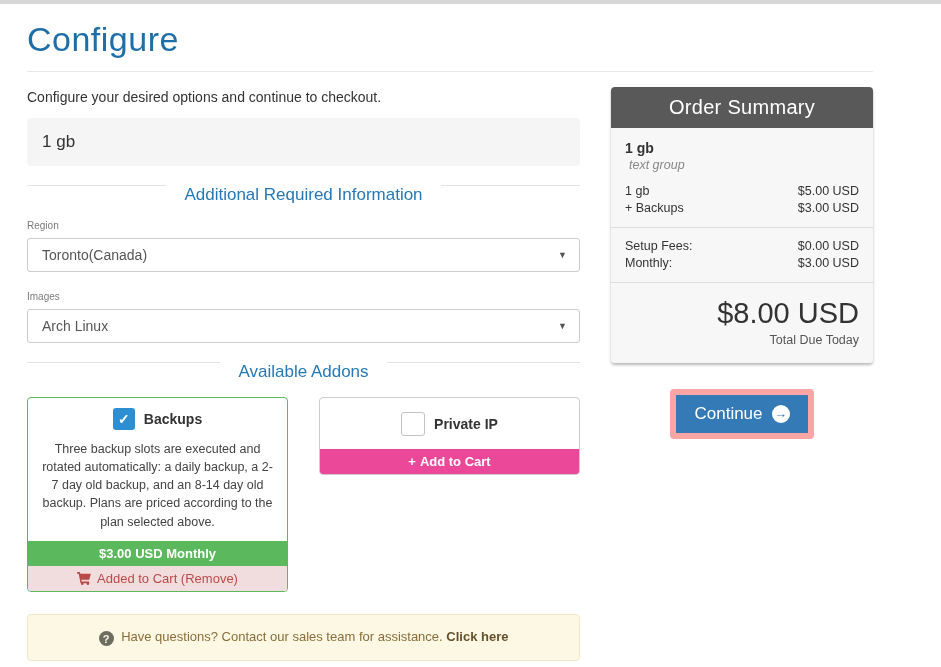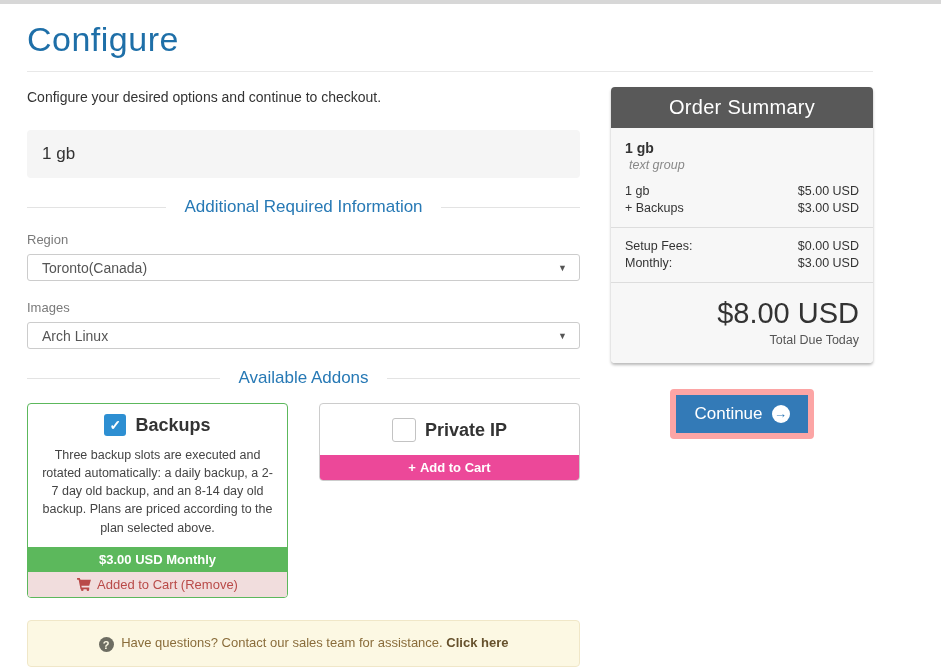--- a/index.html
+++ b/index.html
@@ -10,42 +10,42 @@
 
   .wrap { padding: 12px 0 0 27px; width: 873px; }
 
   h1.page-title { font-size: 34px; font-weight: 400; color: #1e6fa8; letter-spacing: 0.5px; margin: 4px 0 12px; }
   hr.title-rule { border: none; border-top: 1px solid #e8e8e8; margin: 0 0 15px; }
 
   .columns { display: flex; gap: 31px; }
   .col-left { width: 553px; flex: 0 0 553px; }
   .col-right { width: 262px; flex: 0 0 262px; }
 
-  .subtitle { font-size: 14px; color: #333; margin: 2px 0 25px; }
+  .subtitle { font-size: 14px; color: #333; margin: 2px 0 13px; }
 
   .product-box { background: #f5f5f5; border-radius: 4px; padding: 14px 15px; font-size: 17px; color: #333; }
 
-  .section-heading { display: flex; align-items: center; gap: 18px; color: #2779b5; font-size: 17px; margin: 19px 0 15px; }
+  .section-heading { display: flex; align-items: flex-start; gap: 18px; color: #2779b5; font-size: 17px; margin: 19px 0 15px; }
   .section-heading::before, .section-heading::after { content: ""; flex: 1; border-top: 1px solid #e3e3e3; }
 
-  .field-label { font-size: 13px; color: #7a7a7a; margin-bottom: 7px; }
-  .select { height: 27px; border: 1px solid #ccc; border-radius: 3px; display: flex; align-items: center; justify-content: space-between; padding: 0 12px 0 14px; font-size: 14px; color: #555; margin-bottom: 19px; background: #fff; cursor: pointer; }
+  .field-label { font-size: 10px; color: #7a7a7a; margin-bottom: 7px; }
+  .select { height: 34px; border: 1px solid #ccc; border-radius: 3px; display: flex; align-items: center; justify-content: space-between; padding: 0 12px 0 14px; font-size: 14px; color: #555; margin-bottom: 19px; background: #fff; cursor: pointer; }
   .select .caret { font-size: 9px; color: #555; }
 
   .addon-row { display: flex; gap: 31px; align-items: flex-start; }
   .addon-card { flex: 1; border-radius: 4px; overflow: hidden; text-align: center; background: #fff; }
   .addon-card.selected { border: 1px solid #5cb85c; }
   .addon-card.unselected { border: 1px solid #ccc; }
 
   .addon-head { display: flex; align-items: center; justify-content: center; gap: 9px; padding: 10px 8px 8px; }
   .addon-card.unselected .addon-head { padding: 14px 8px 13px; }
   .checkbox { width: 22px; height: 22px; border-radius: 3px; display: flex; align-items: center; justify-content: center; flex: 0 0 22px; cursor: pointer; }
   .checkbox.checked { background: #2d8fd2; color: #fff; font-size: 14px; font-weight: bold; }
   .checkbox.unchecked { background: #fff; border: 1px solid #c3c3c3; width: 24px; height: 24px; flex-basis: 24px; }
-  .addon-name { font-size: 18px; font-weight: bold; color: #333; }
+  .addon-name { font-size: 14px; font-weight: bold; color: #333; }
 
   .addon-desc { padding: 2px 14px 10px; font-size: 12.5px; line-height: 1.45; color: #444; }
 
   .bar { padding: 5px 4px; font-size: 13px; }
   .bar-green { background: #5cb85c; color: #fff; font-weight: bold; }
   .bar-gray { background: #ededed; color: #777; }
   .bar-pink { background: #f1dddd; color: #b94a48; display: flex; align-items: center; justify-content: center; gap: 6px; cursor: pointer; }
   .bar-action { background: #ec4899; color: #fff; font-weight: bold; cursor: pointer; }
   .bar-action .plus { font-weight: bold; margin-right: 4px; }
 

